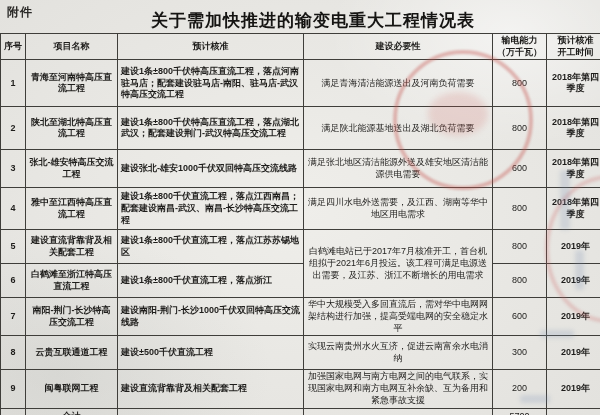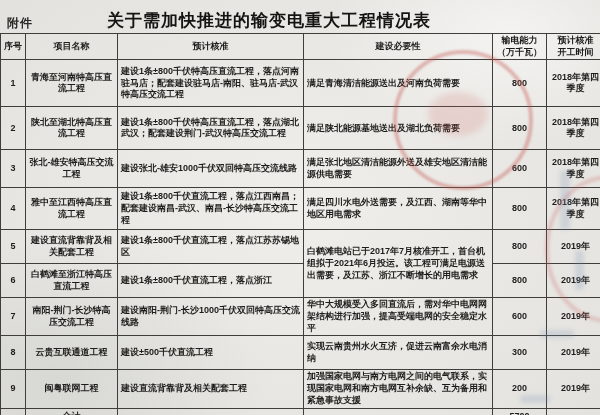--- a/index.html
+++ b/index.html
@@ -9,26 +9,26 @@
     overflow:hidden;
     background:
       radial-gradient(ellipse 260px 160px at 85% 8%, rgba(255,255,255,.55), rgba(255,255,255,0) 70%),
       radial-gradient(ellipse 300px 200px at 10% 90%, rgba(190,192,188,.35), rgba(190,192,188,0) 70%),
       radial-gradient(ellipse 400px 300px at 50% 50%, #efeeea, #e3e2de);
     font-family:"Liberation Sans","DejaVu Sans",sans-serif;
     color:#1e1d1b;
   }
   .attachment{
     position:absolute;left:7px;top:4px;
-    font-size:12px;font-weight:bold;letter-spacing:1px;color:#2a2927;margin-top:11px;
+    font-size:12px;font-weight:bold;letter-spacing:1px;color:#2a2927;
   }
   .title{
     position:absolute;left:0;top:9px;width:538px;
     text-align:center;
-    font-size:17px;font-weight:bold;letter-spacing:1px;color:#151412;
+    font-size:17px;font-weight:bold;letter-spacing:1px;color:#151412;padding-left:44px;
   }
   table.doc{
     position:absolute;left:0;top:33px;
     width:604px;
     border-collapse:collapse;
     table-layout:fixed;
   }
   table.doc th, table.doc td{
     border:1px solid #3f3e3a;
     padding:1px 3px;
@@ -44,22 +44,22 @@
   col.c-cap{width:54px;}
   col.c-time{width:58px;}
   thead tr{height:26px;}
   thead th{
     text-align:center;font-weight:bold;font-size:9.5px;
     white-space:pre-line;padding:1px 1px;
   }
   td.seq{text-align:center;font-size:10px;font-weight:bold;}
   td.name{text-align:center;font-size:9px;font-weight:bold;padding:1px 2px;}
   td.plan{text-align:left;font-weight:bold;margin-left:8px;}
-  td.nec{text-align:left;font-weight:bold;}
-  td.cap{text-align:center;font-size:10px;font-weight:bold;}
+  td.nec{text-align:center;font-weight:normal;}
+  td.cap{text-align:center;font-size:10px;font-weight:normal;}
   td.time{text-align:center;font-size:9.5px;font-weight:bold;padding:1px 1px;}
   tbody tr:nth-child(1){height:47px;}
   tbody tr:nth-child(2){height:43px;}
   tbody tr:nth-child(3){height:38px;}
   tbody tr:nth-child(4){height:42px;}
   tbody tr:nth-child(5){height:34px;}
   tbody tr:nth-child(6){height:34px;}
   tbody tr:nth-child(7){height:36px;}
   tbody tr:nth-child(8){height:34px;}
   tbody tr:nth-child(9){height:33px;}

